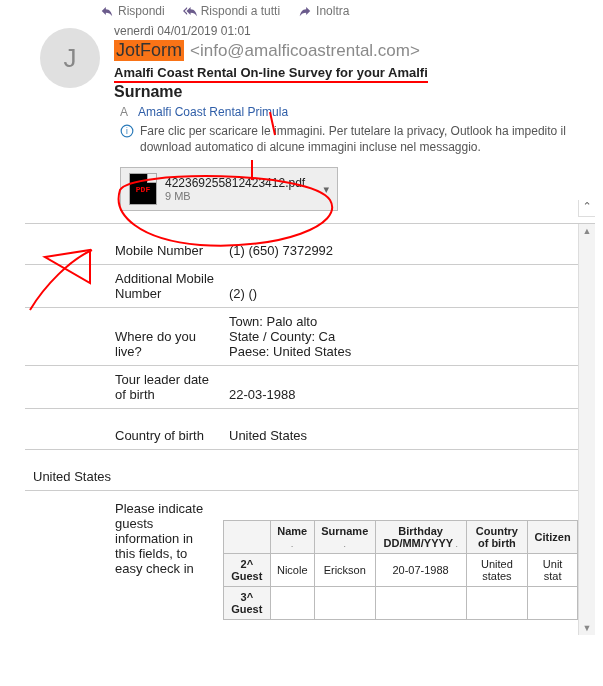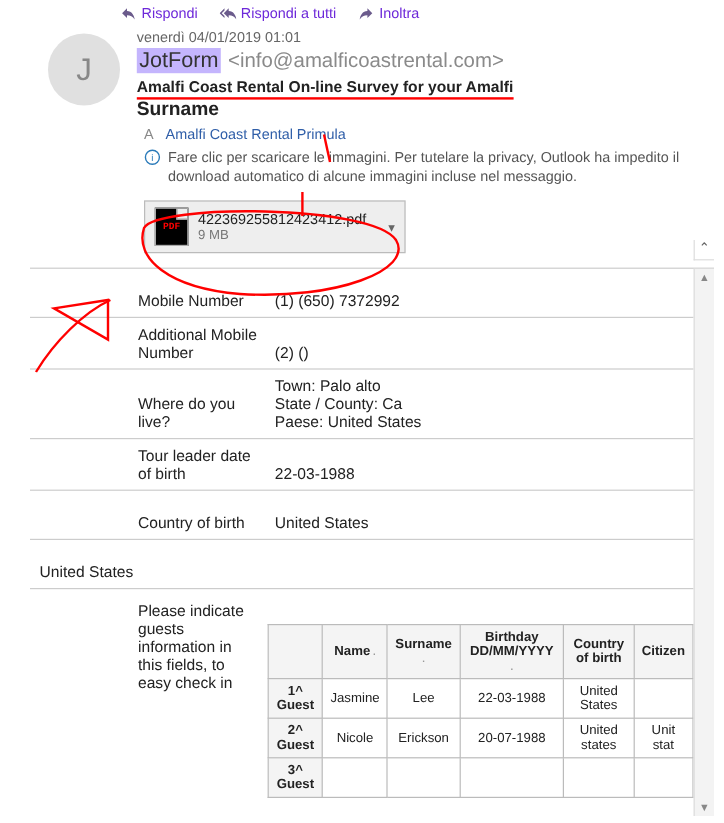--- a/index.html
+++ b/index.html
@@ -8,21 +8,21 @@
     font-size: 13px;
     color: #333;
     background: #fff;
     width: 603px;
   }
   .toolbar {
     display: flex;
     gap: 18px;
     padding: 4px 0 4px 100px;
     font-size: 12px;
-    color: #6d28d9;
+    color: #737373;
     align-items: center;
   }
   .toolbar .tb-item { display:flex; align-items:center; gap:4px; cursor:pointer; }
   .toolbar svg { width:14px; height:14px; }
   .header-row {
     display: flex;
     align-items: flex-start;
     padding: 2px 10px 0 10px;
   }
   .avatar {
@@ -30,21 +30,21 @@
     border-radius: 50%;
     background: #e0e0e0;
     display:flex; align-items:center; justify-content:center;
     font-size: 26px; color:#888; margin: 4px 14px 0 30px;
     flex-shrink:0;
   }
   .meta { flex:1; }
   .date { font-size: 12px; color:#666; margin-bottom:2px;}
   .sender-row { display:flex; align-items:center; gap:6px; margin-bottom:4px;}
   .sender-name {
-    background: #c4b5fd;
+    background: #f97316;
     font-size: 18px;
     padding: 0 2px;
   }
   .sender-email { font-size: 17px; color:#8a8a8a; }
   .subject {
     font-size: 13px; color:#222; font-weight:600;
     border-bottom: 2px solid red;
     display:inline-block;
     padding-bottom:1px;
   }
@@ -264,21 +264,21 @@
             <thead>
               <tr>
                 <th></th>
                 <th class="sortable">Name</th>
                 <th class="sortable">Surname</th>
                 <th class="sortable">Birthday DD/MM/YYYY</th>
                 <th>Country of birth</th>
                 <th>Citizen</th>
               </tr>
             </thead>
-            <tbody id="guest-tbody"><tr><td class="rowh">1^ Guest</td><td>Jasmine</td><td>Lee</td><td>22-03-1988</td><td>United States</td><td></td></tr><tr><td class="rowh">2^ Guest</td><td>Nicole</td><td>Erickson</td><td>20-07-1988</td><td>United states</td><td>Unit stat</td></tr><tr><td class="rowh">3^ Guest</td><td></td><td></td><td></td><td></td><td></td></tr></tbody>
+            <tbody id="guest-tbody"><tr><td class="rowh">2^ Guest</td><td>Nicole</td><td>Erickson</td><td>20-07-1988</td><td>United states</td><td>Unit stat</td></tr><tr><td class="rowh">3^ Guest</td><td></td><td></td><td></td><td></td><td></td></tr></tbody>
           </table>
         </div>
       </div>
 
     </div>
     <div class="vscroll">
       <div class="arrow">▲</div>
       <div style="flex:1"></div>
       <div class="arrow">▼</div>
     </div>

